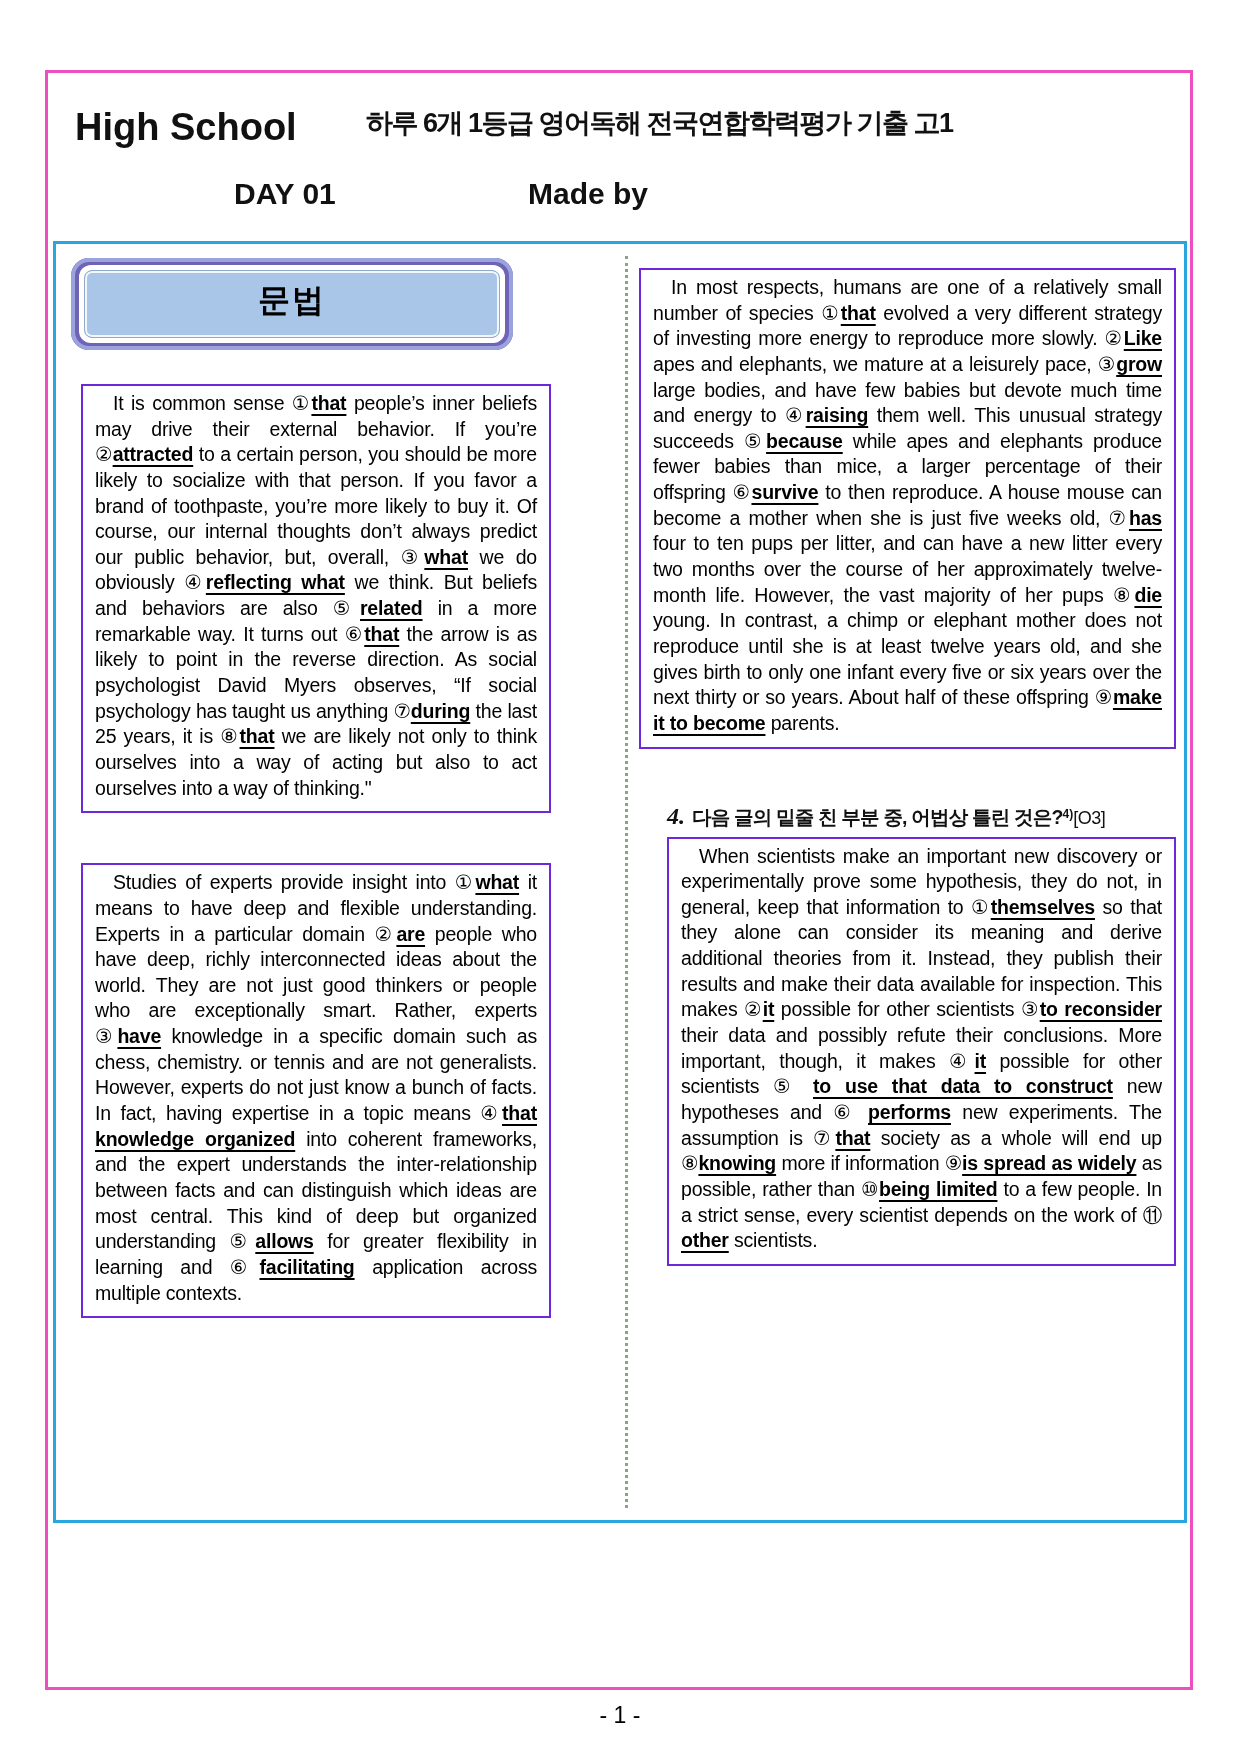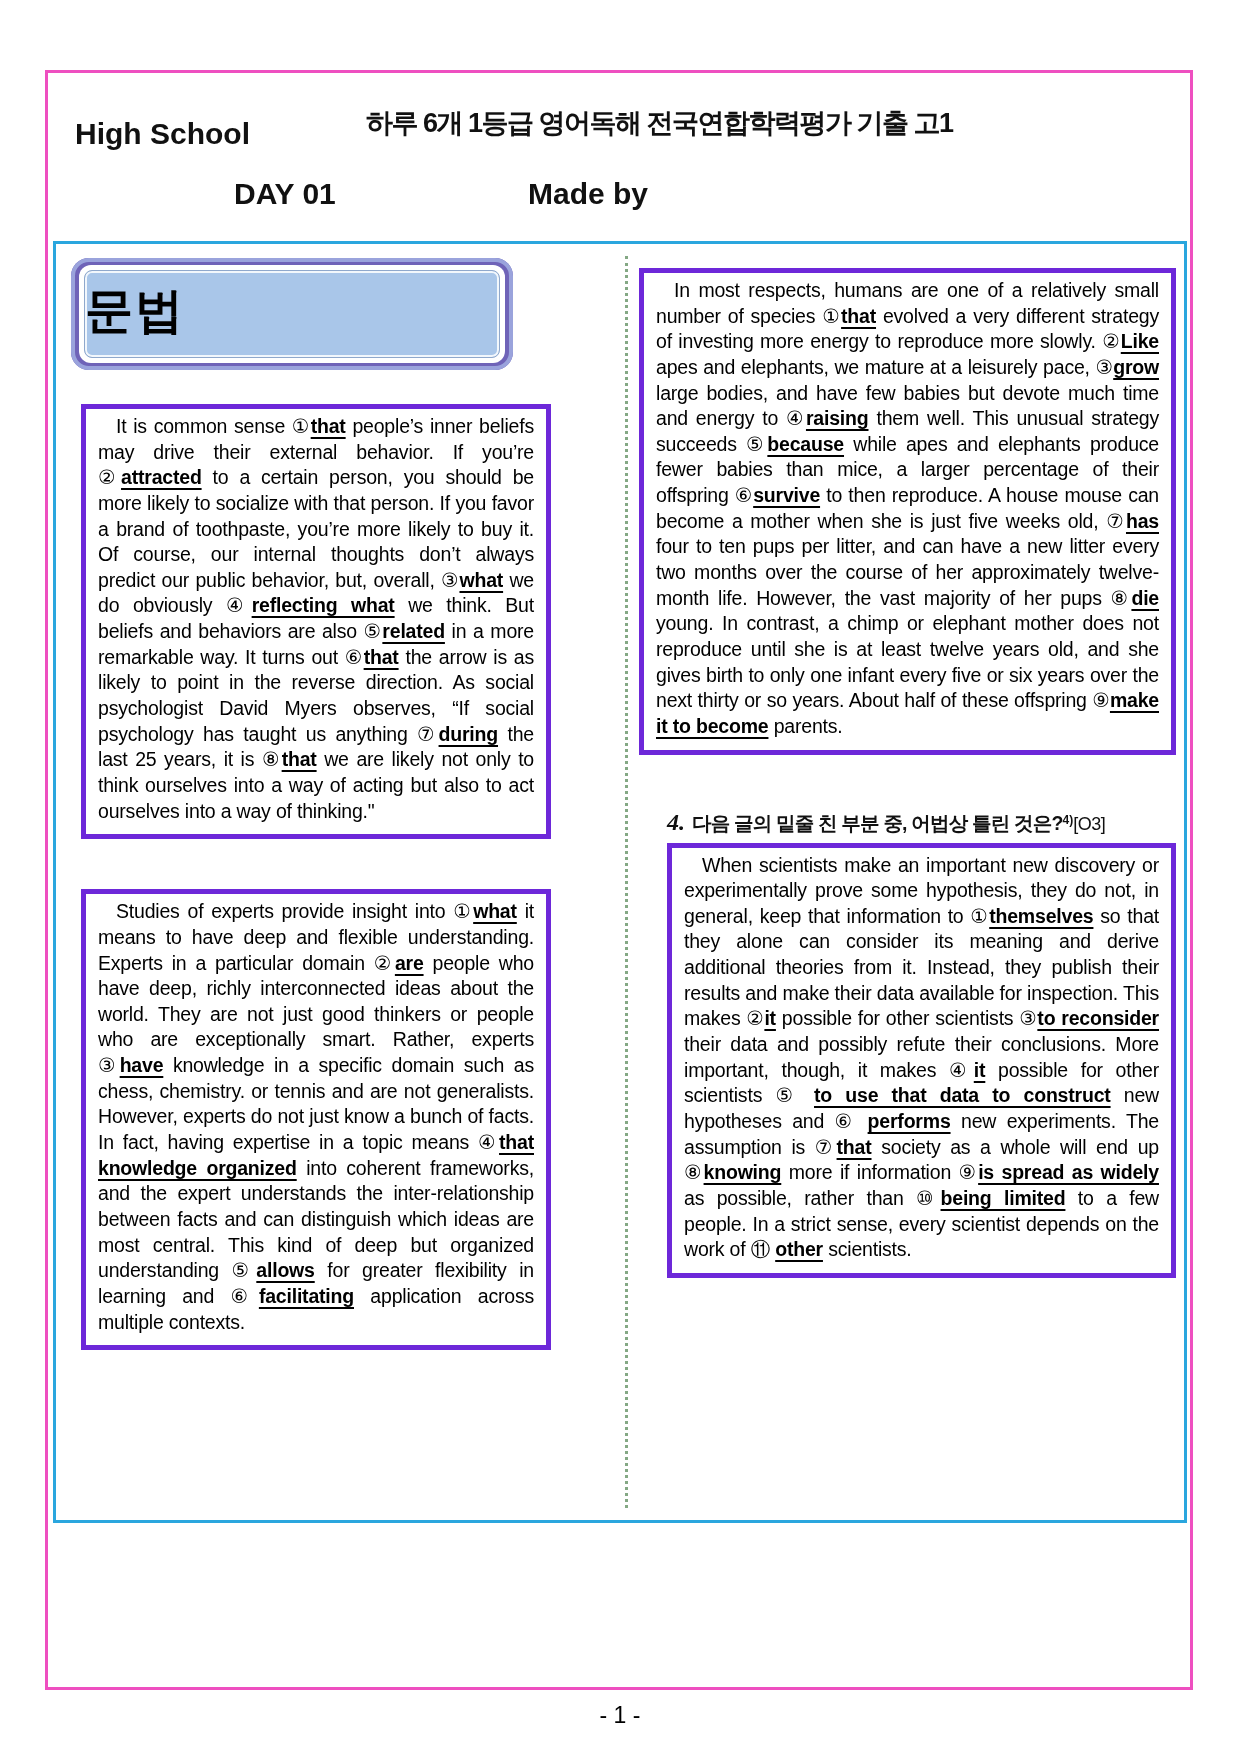--- a/index.html
+++ b/index.html
@@ -6,21 +6,21 @@
   body {
     width:1240px; height:1753px; position:relative;
     font-family:"Liberation Sans","DejaVu Sans",sans-serif;
     color:#111;
   }
   .outer-border {
     position:absolute; left:45px; top:70px; width:1148px; height:1620px;
     border:3px solid #ee4fc0; box-sizing:border-box; background:#fff;
   }
   
-  .hdr-left   { position:absolute; left:27px;  top:44px;  font-size:30px; font-weight:bold; letter-spacing:0px; }
+  .hdr-left   { position:absolute; left:27px;  top:33px;  font-size:38px; font-weight:bold; letter-spacing:0px; }
   .hdr-right  { position:absolute; left:318px; top:32px;  font-size:27px; font-weight:bold; letter-spacing:-1.5px;text-align:center; }
   .hdr-day    { position:absolute; left:186px; top:104px; font-size:30px; font-weight:bold; }
   .hdr-made   { position:absolute; left:480px; top:104px; font-size:30px; font-weight:bold; }
 
   
   .content {
     position:absolute; left:5px; top:168px; width:1134px; height:1282px;
     border:3px solid #2aa6de; box-sizing:border-box; background:#fff;
   }
   .cols { display:flex; height:100%; box-sizing:border-box; }
@@ -31,41 +31,41 @@
   
   .banner {
     width:442px; margin:2px 0 0 -10px; box-sizing:border-box;
     background:#6f63b8; border-radius:18px; padding:7px 8px;
     box-shadow: inset 0 0 0 4px #9aa3dc;
   }
   .banner-white { background:#ffffff; border-radius:12px; padding:5px; }
   .banner-inner {
     background:#a9c6e9; border:1px solid #8fa8cc; border-radius:8px;
     box-shadow: inset 0 0 0 2px rgba(255,255,255,.85);
-    font-size:48px; font-weight:bold; color:#000;
+    text-align:center; font-size:32px; font-weight:bold; color:#000;
     padding:8px 0 14px 0; letter-spacing:2px;
   }
 
   
   .question { margin:0; }
   .q1 { margin-top:34px; }
   .q2 { margin-top:50px; }
   .q3 { margin-top:0px; }
   .q4 { margin-top:54px;padding-left:28px; }
   .q-prompt { white-space:nowrap; margin-bottom:6px; }
   .q-num {
     font-family:"Liberation Serif","DejaVu Serif",serif;
     font-style:italic; font-weight:bold; font-size:24px; margin-right:7px;
   }
   .q-text { font-weight:bold; font-size:19.5px; letter-spacing:-0.8px; }
   .q-sup  { font-size:12px; font-weight:bold; }
   .q-ref  { font-size:18px; letter-spacing:-0.5px; }
 
   .passage {
-    border:5px solid #6d28d9; box-sizing:border-box; background:#fff;
+    border:2px solid #6d28d9; box-sizing:border-box; background:#fff;
     padding:5px 12px 10px 12px;
     text-align:justify; text-indent:18px;
     font-size:19.5px; line-height:1.315; letter-spacing:-0.2px;
     color:#000;
   }
   .passage .mark {
     font-weight:bold; text-decoration:underline;
     text-decoration-thickness:2px; text-underline-offset:3.5px;
   }
 

